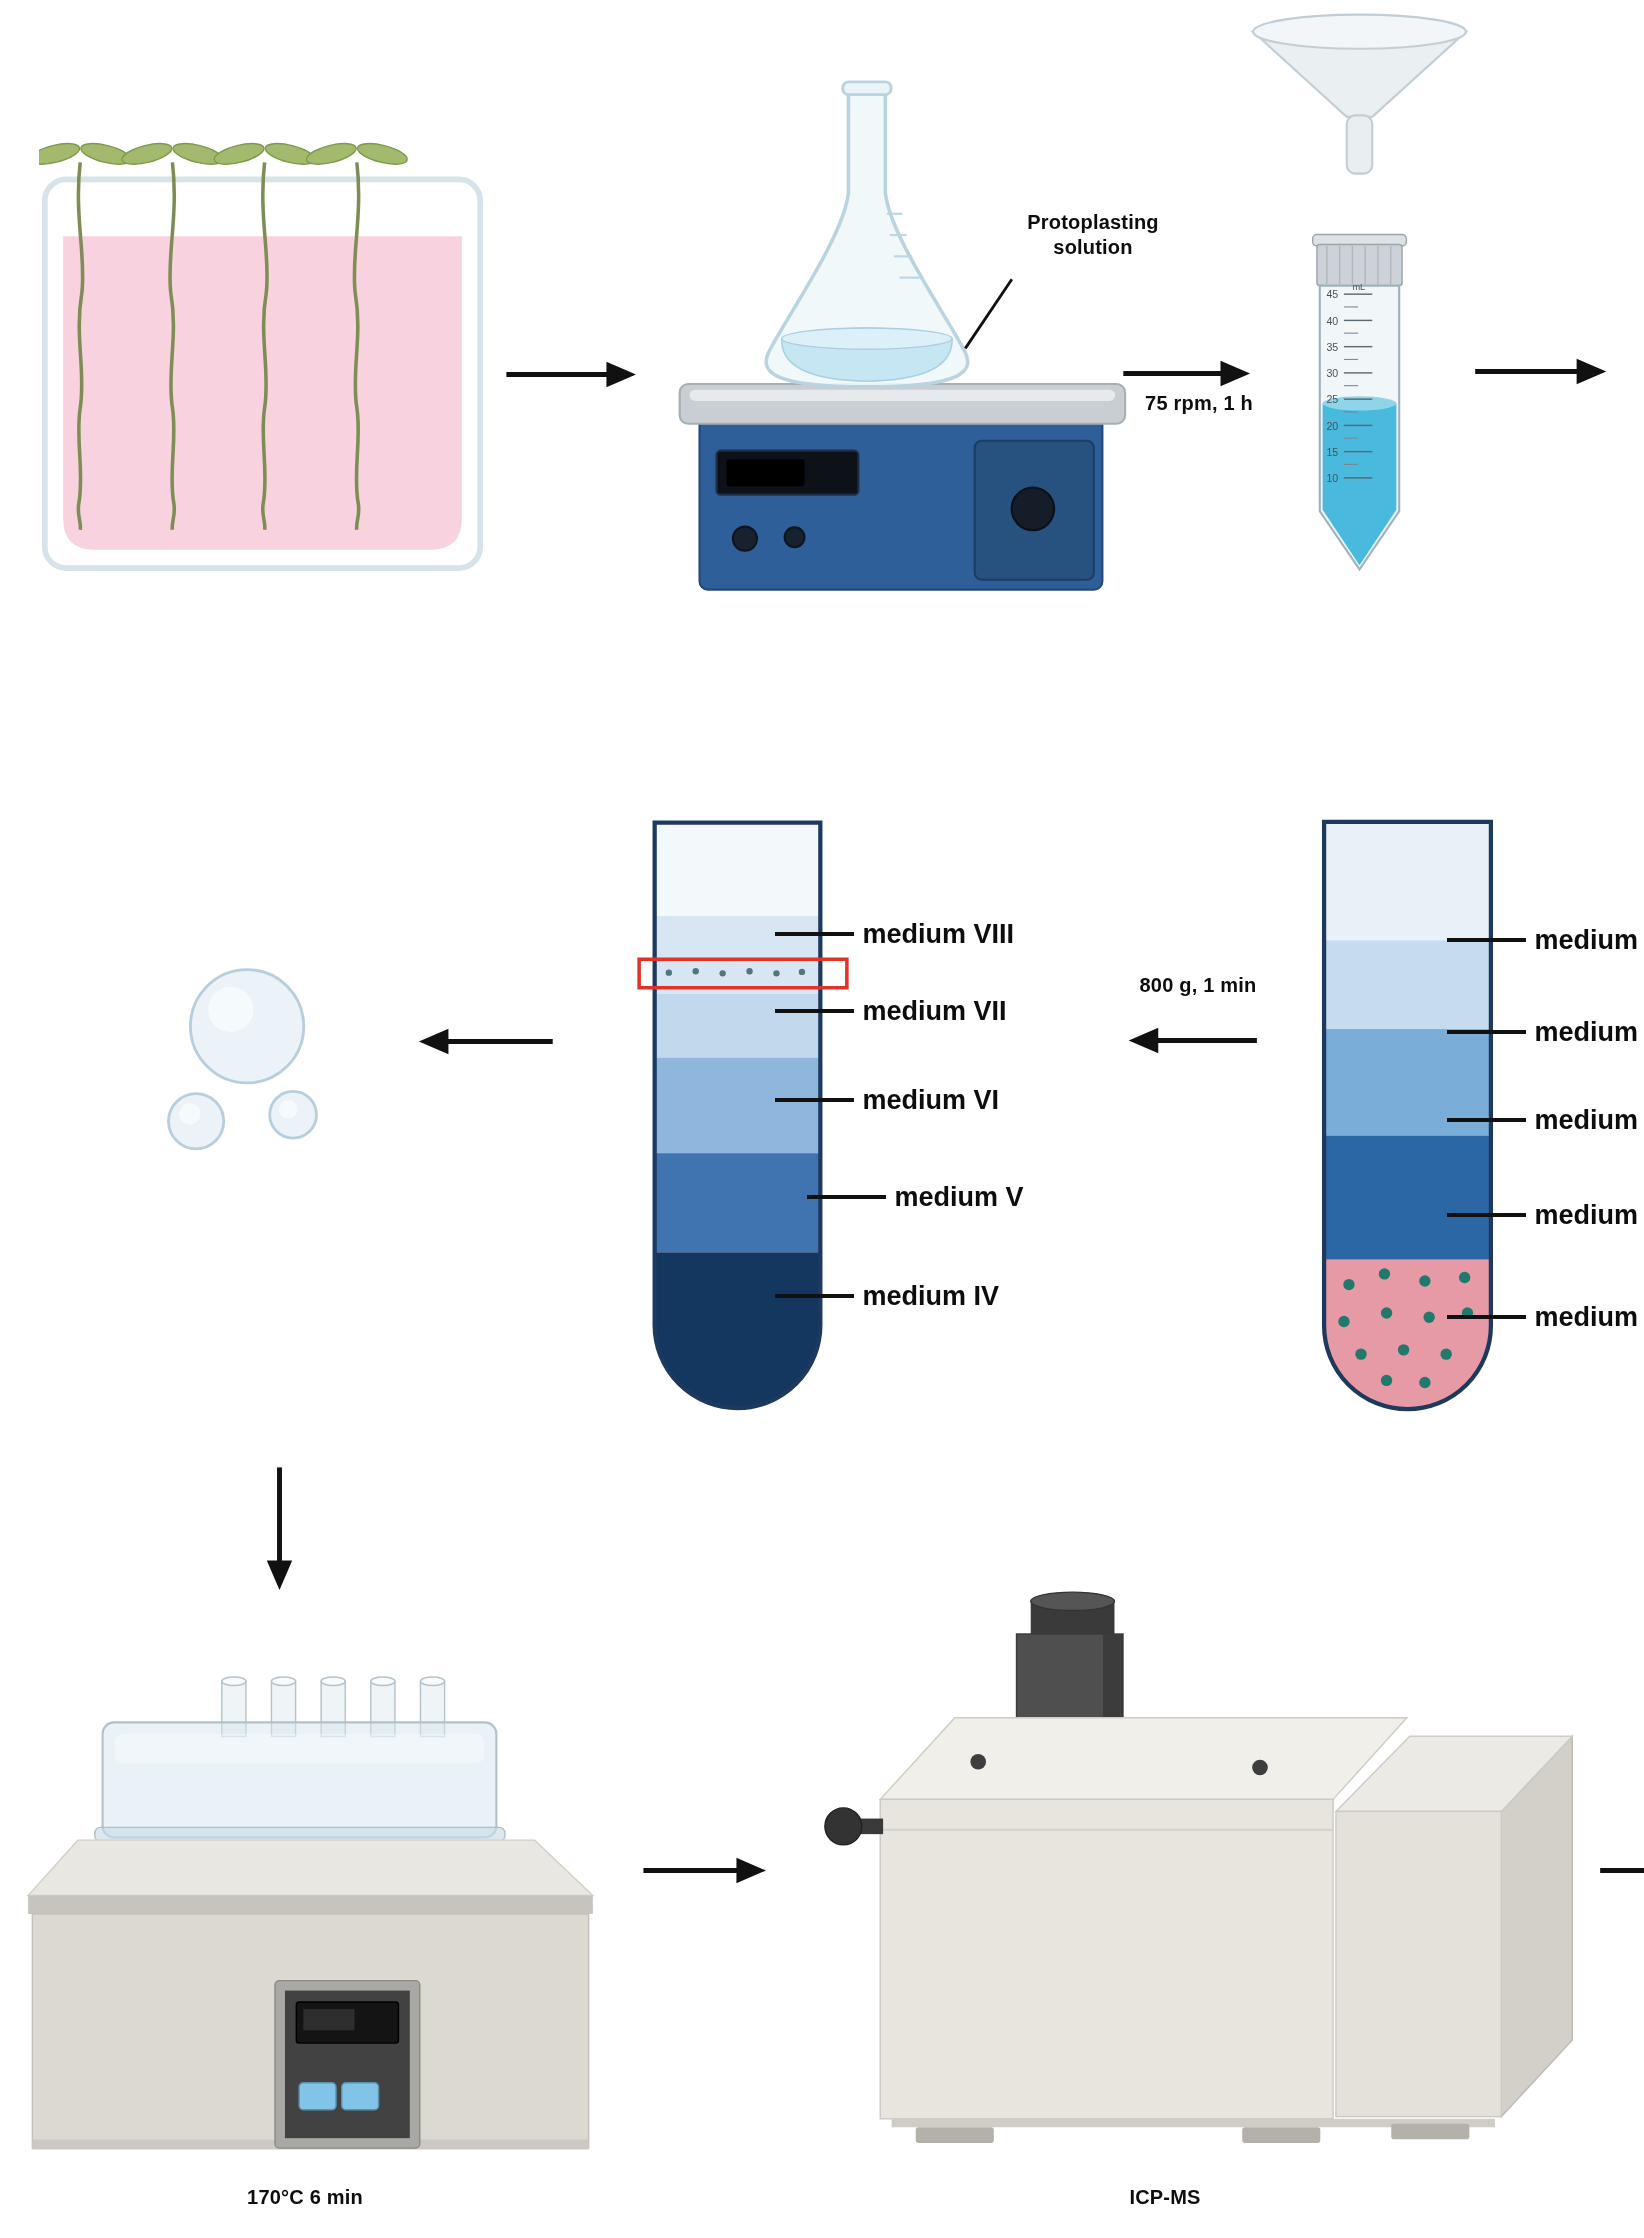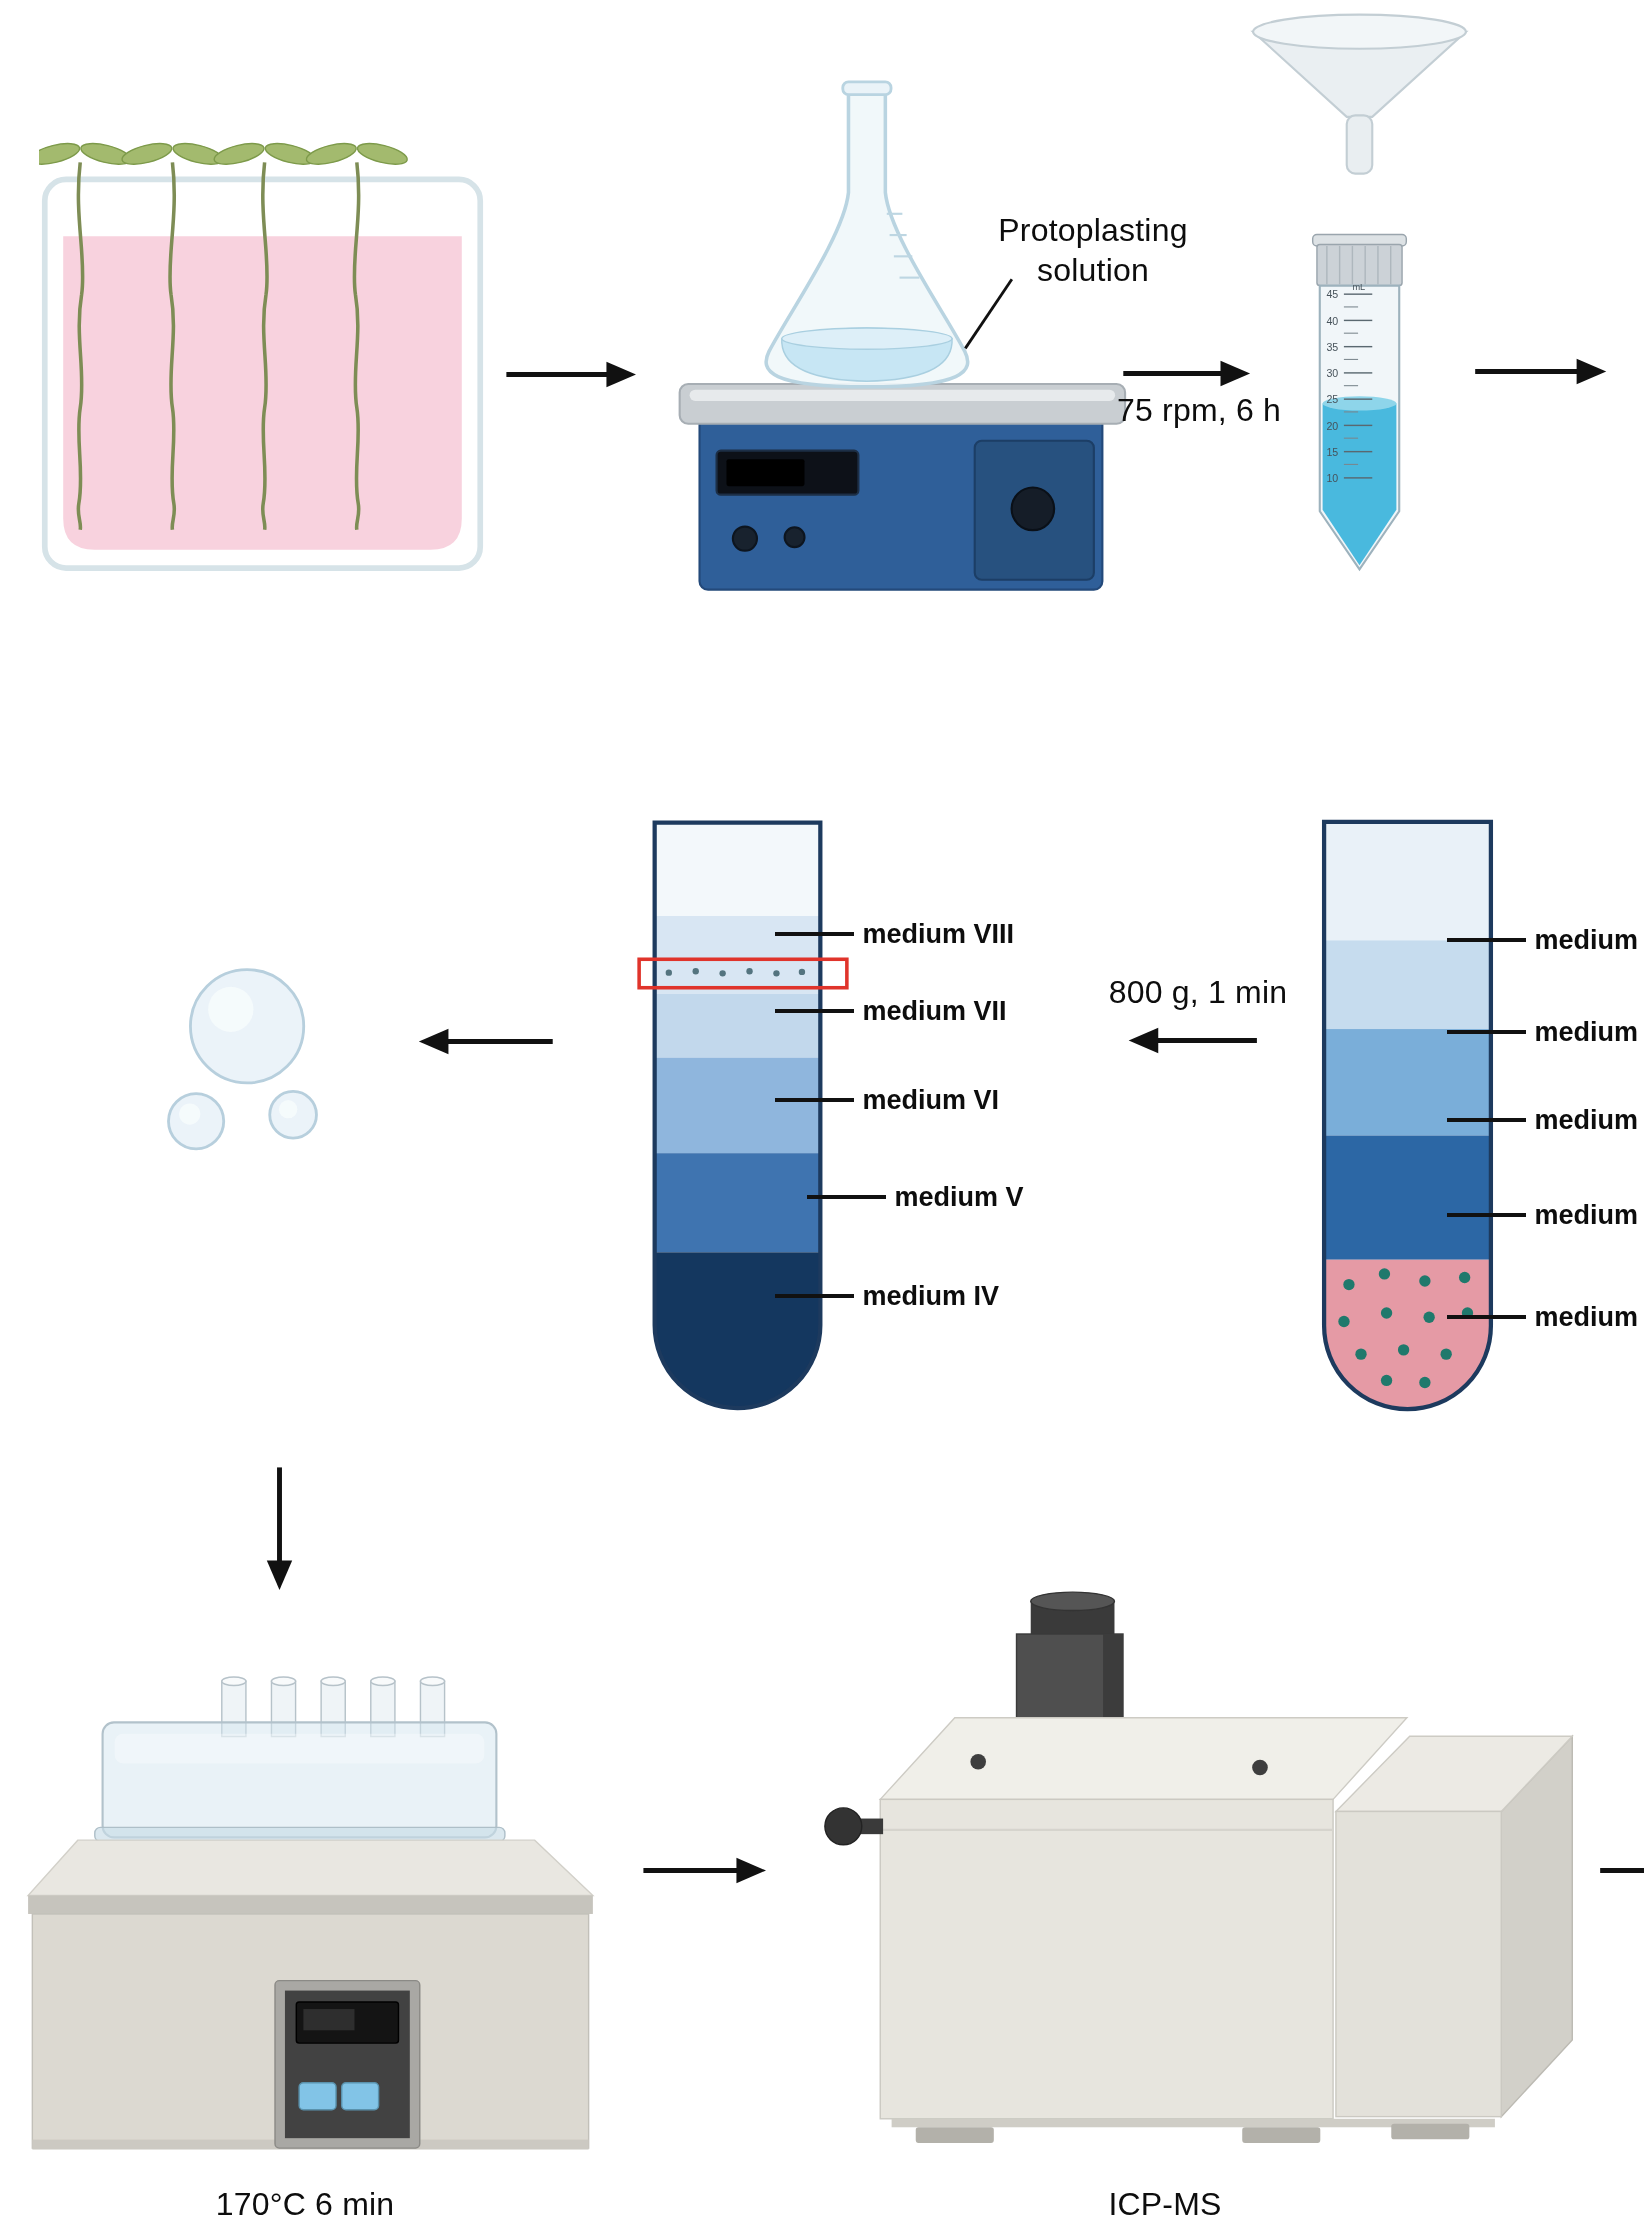--- a/index.html
+++ b/index.html
@@ -4,22 +4,22 @@
 <style>
   * { margin:0; padding:0; box-sizing:border-box; }
   html,body { background:#ffffff; }
   #canvas {
     position:relative; width:1645px; height:2239px;
     background:#ffffff; overflow:hidden;
     font-family:"Liberation Sans", sans-serif;
   }
   .abs { position:absolute; }
   .caption {
-    position:absolute; font-weight:normal; color:#0d0d0d;
-    font-size:32px; text-align:center; letter-spacing:0.2px;
+    position:absolute; font-weight:bold; color:#0d0d0d;
+    font-size:20px; text-align:center; letter-spacing:0.2px;
   }
   .two-line { white-space:pre-line; line-height:1.25; }
   .medium-row { position:absolute; display:flex; align-items:center; height:30px; }
   .medium-row .tick { display:inline-block; width:79px; height:3.5px; background:#111; margin-right:8.5px; flex:none; }
   .medium-row .txt { font-weight:bold; font-size:27px; color:#0d0d0d; white-space:nowrap; }
 </style>
 </head>
 <body>
 
 <div id="canvas">
@@ -81,21 +81,21 @@
   <div class="caption two-line" style="left:958px;top:210px;width:270px">Protoplasting
 solution</div>
   <svg class="abs" style="left:958px;top:275px" width="64" height="79" viewBox="0 0 90 112">
     <line x1="76" y1="6" x2="10" y2="104" stroke="#111111" stroke-width="4"></line>
   </svg>
 
   <svg class="abs" style="left:1120px;top:358px" width="132" height="31" viewBox="0 0 186 44">
     <line x1="4" y1="22" x2="146" y2="22" stroke="#111111" stroke-width="7"></line>
     <polygon points="184,22 142,4 142,40" fill="#111111"></polygon>
   </svg>
-  <div class="caption" style="left:1075px;top:392px;width:248px">75 rpm, 6 h</div>
+  <div class="caption" style="left:1075px;top:392px;width:248px">75 rpm, 1 h</div>
 
   <svg class="abs" style="left:1246px;top:8.5px" width="227" height="576" viewBox="0 0 320 812">
     <g>
       <polygon points="10,32 310,32 178,152 142,152" fill="#e9eef1" fill-opacity="0.95" stroke="#c3ced4" stroke-width="3"></polygon>
       <ellipse cx="160" cy="32" rx="150" ry="24" fill="#f2f6f8" stroke="#c3ced4" stroke-width="3"></ellipse>
       <rect x="142" y="150" width="36" height="82" rx="12" fill="#e9eef1" stroke="#c3ced4" stroke-width="3"></rect>
     </g>
     <g>
       <rect x="94" y="318" width="132" height="16" rx="6" fill="#dde2e5" stroke="#9aa5ad" stroke-width="2"></rect>
       <rect x="100" y="332" width="120" height="58" rx="4" fill="#ccd2d7" stroke="#9aa5ad" stroke-width="2"></rect>

